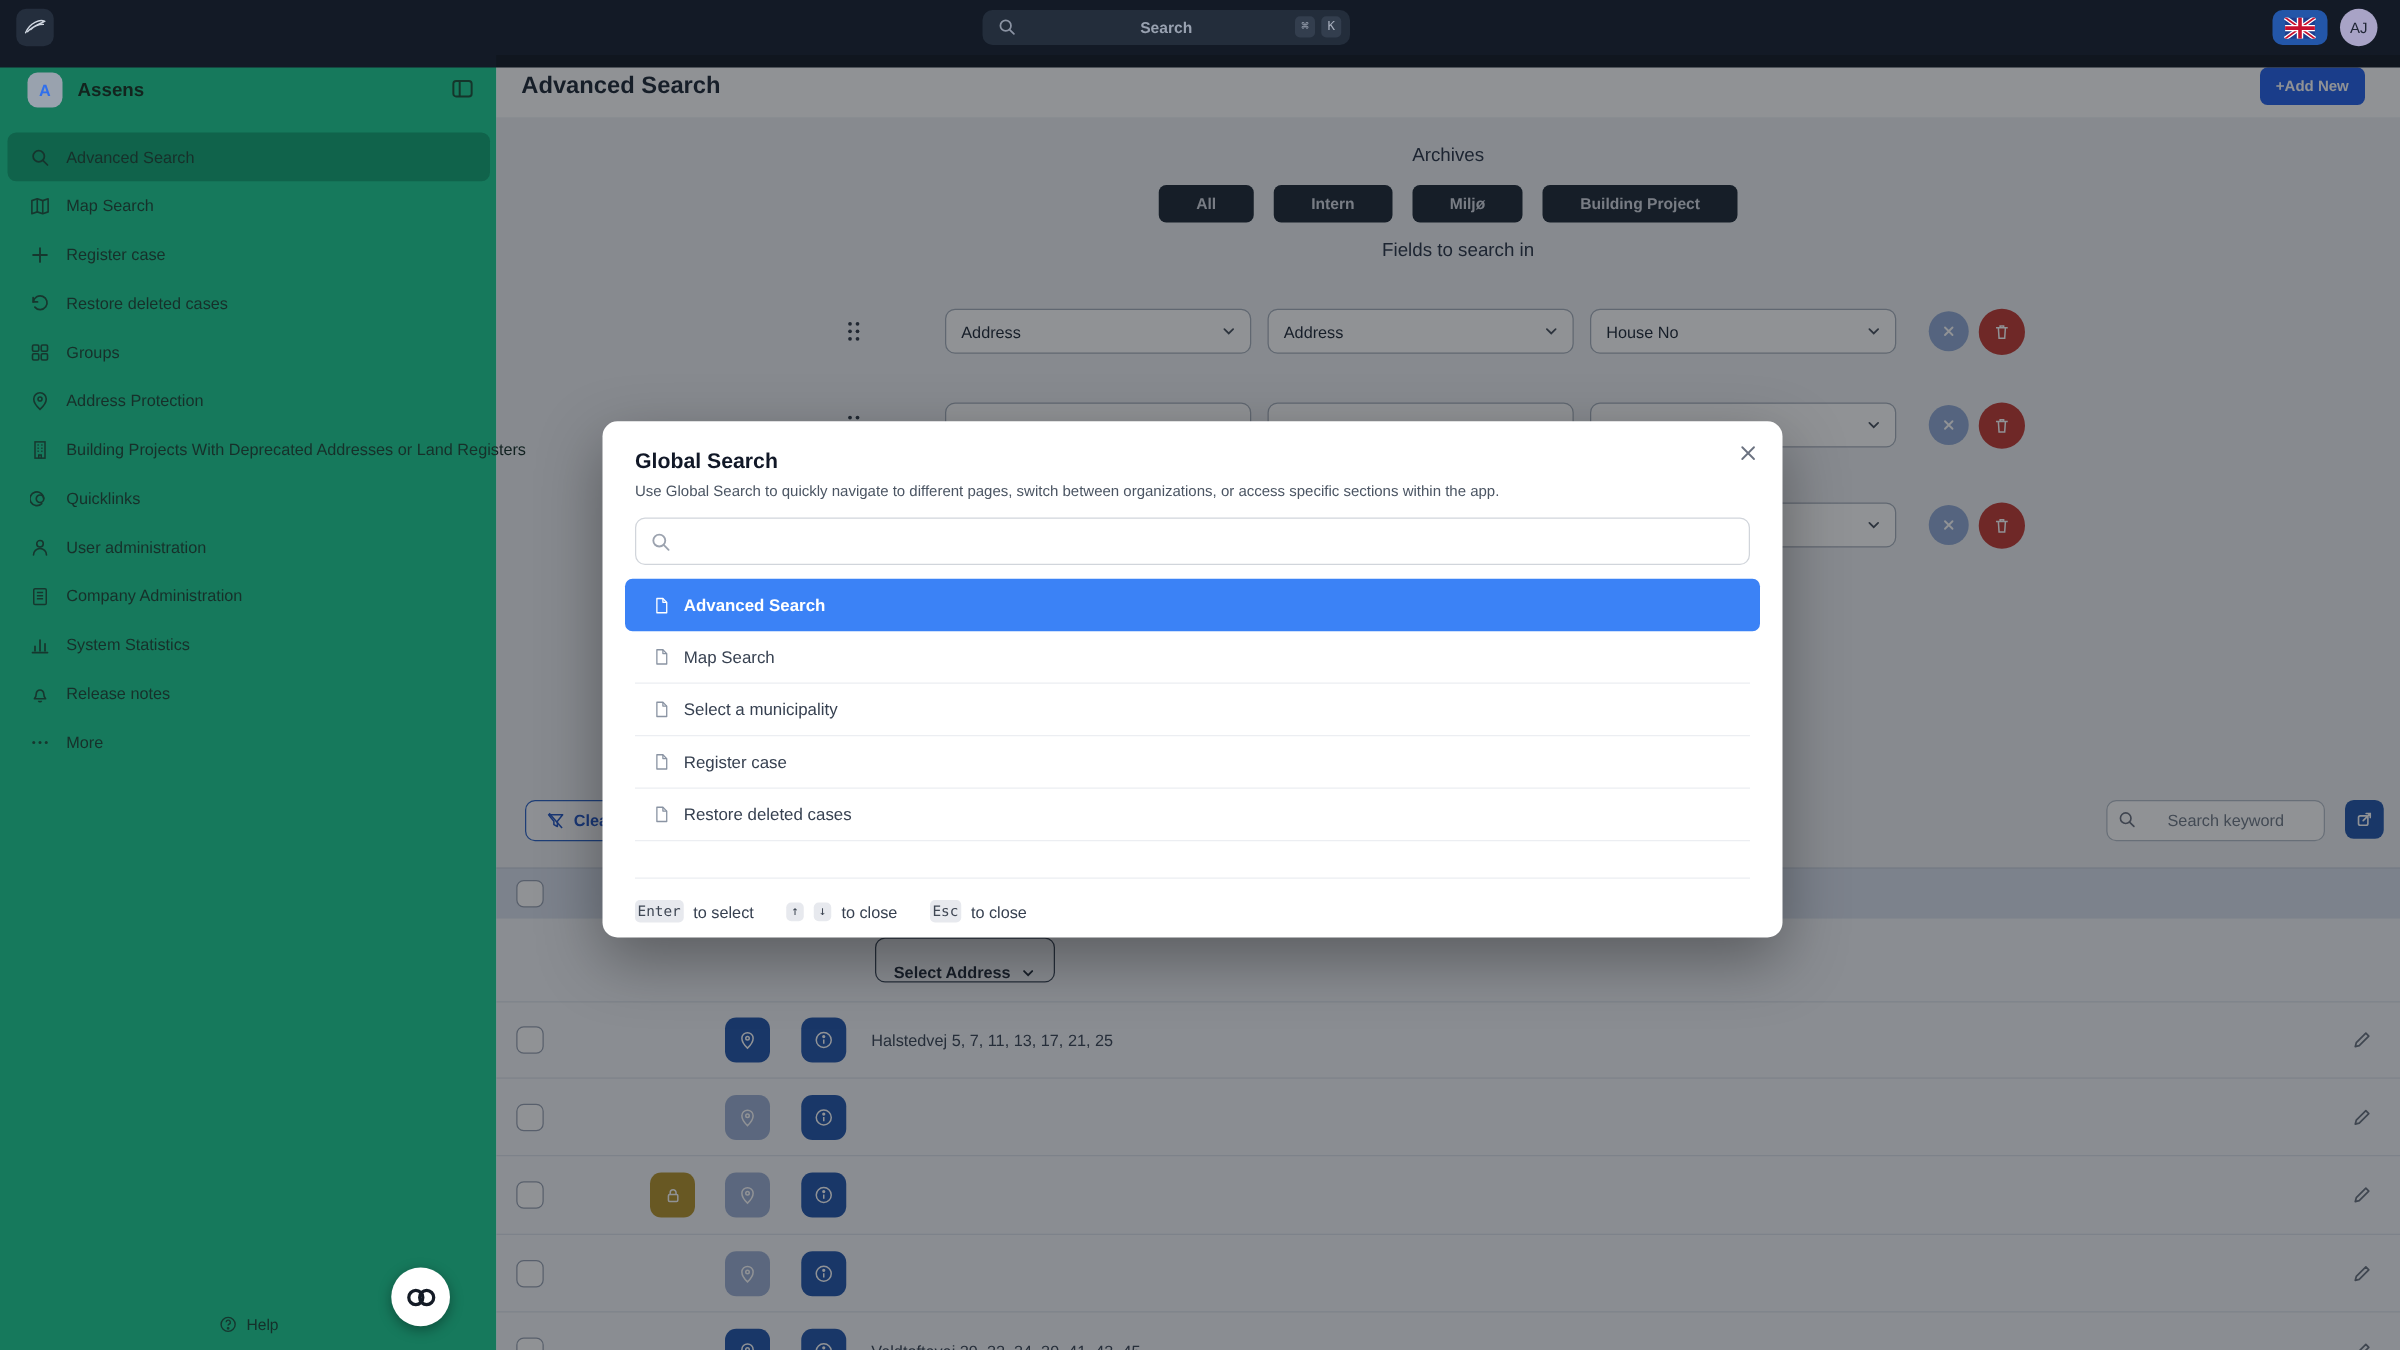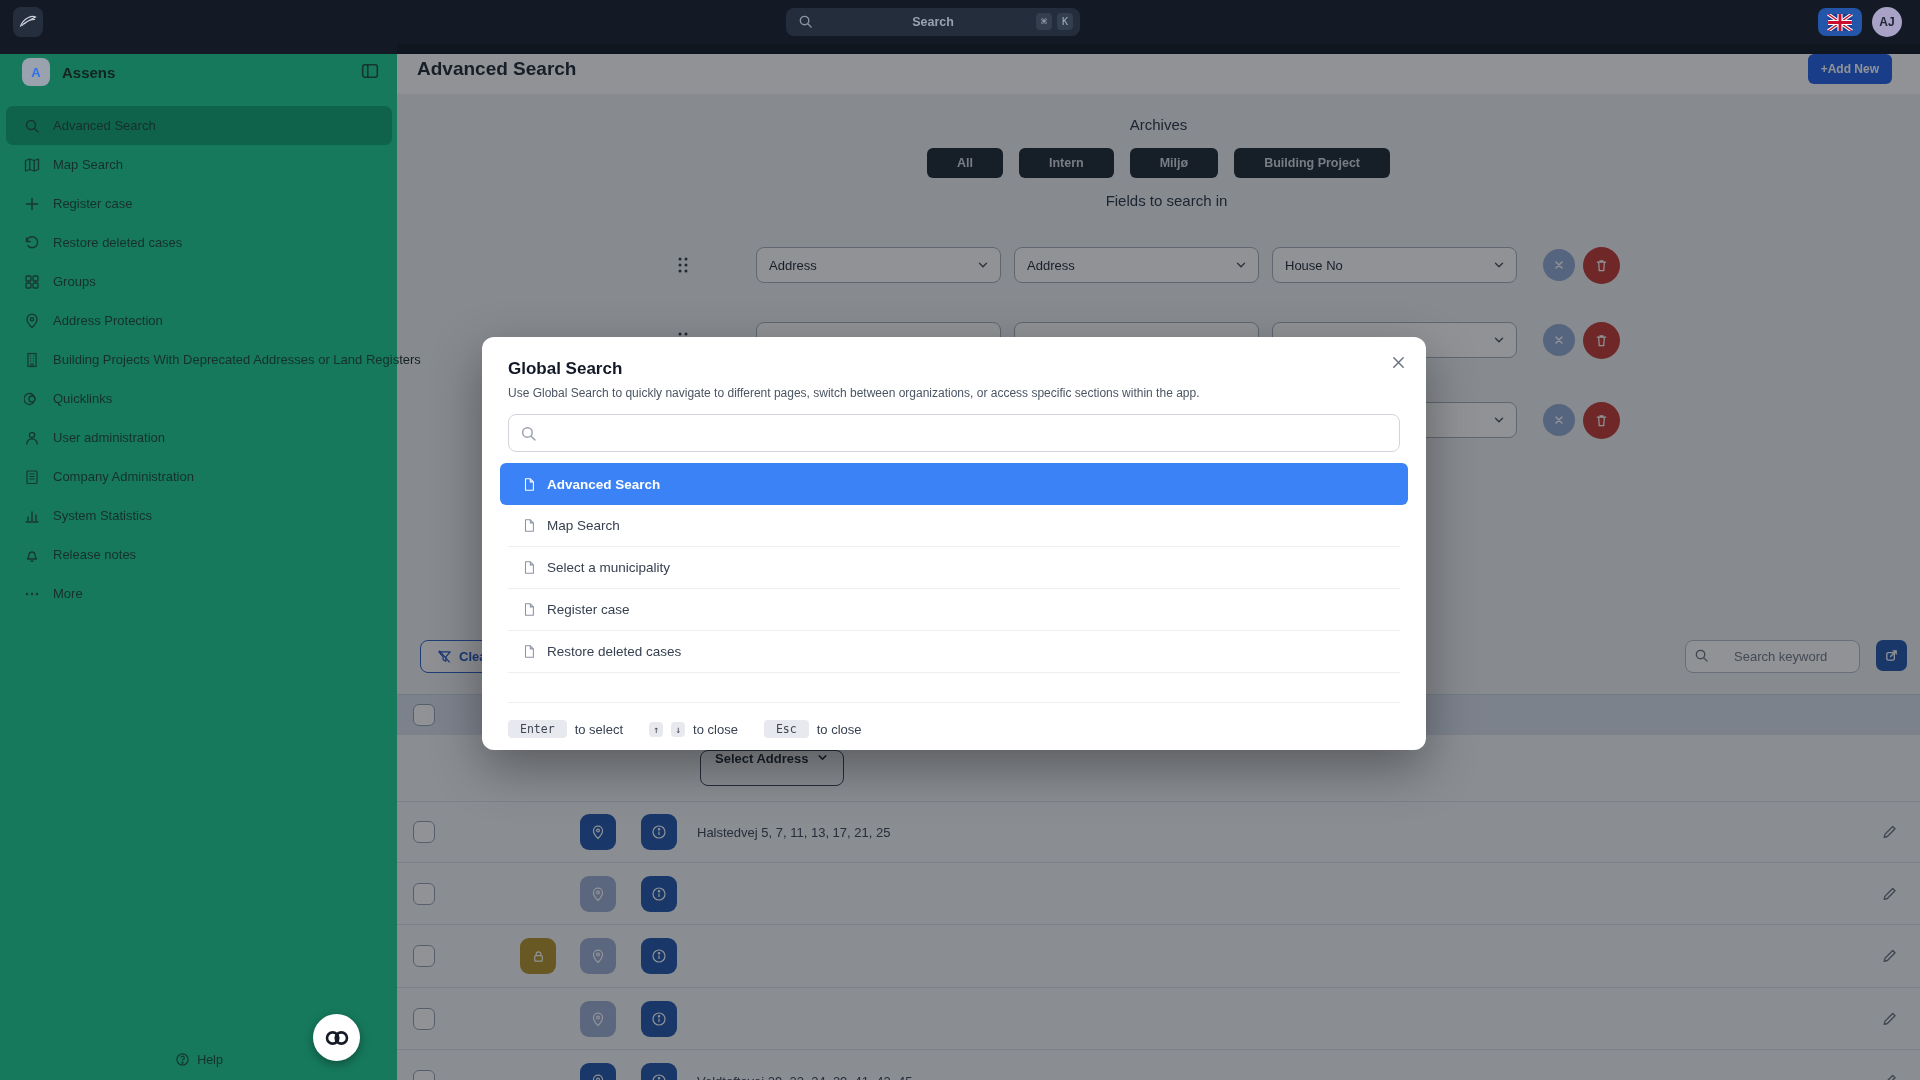--- a/index.html
+++ b/index.html
@@ -13,21 +13,21 @@
   .gsearch { position:absolute; left:786px; top:8px; width:294px; height:28px; background:#232d3b; border-radius:8px; cursor:pointer; }
   .gsearch .mag { position:absolute; left:12px; top:6px; color:#8b93a3; }
   .gsearch .lbl { position:absolute; left:0; right:0; top:0; height:28px; line-height:28px; text-align:center;
                   color:#98a1b0; font-size:12.5px; font-weight:bold; }
   .gsearch .keys { position:absolute; right:7px; top:5px; display:flex; gap:5px; }
   .gsearch .kbd  { background:#333e4e; color:#a6aebc; border-radius:4px; font-family:"DejaVu Sans Mono",monospace;
                    font-size:10px; padding:2px 5px; line-height:13px; }
   .flag-btn { position:absolute; right:58px; top:8px; width:44px; height:28px; border-radius:8px; background:#2356a8;
               display:flex; align-items:center; justify-content:center; cursor:pointer; }
   .avatar { position:absolute; right:18px; top:7px; width:30px; height:30px; border-radius:50%; background:#a8a3c6;
-            color:#202636; font-size:12px; font-weight:bold; display:flex; align-items:center; justify-content:center; cursor:pointer; }
+            color:#202636; font-size:12px; font-weight:normal; display:flex; align-items:center; justify-content:center; cursor:pointer; }
 
   
   .sidebar { position:absolute; left:0; top:44px; bottom:0; width:397px; background:#16795c; z-index:20; color:#1a2f28; }
   .org-row { position:relative; height:56px; }
   .org-avatar { position:absolute; left:22px; top:14px; width:28px; height:28px; border-radius:8px; background:#99a2ae;
                 color:#2f6fed; font-weight:bold; font-size:13px; display:flex; align-items:center; justify-content:center; }
   .org-name { position:absolute; left:62px; top:20px; font-size:15px; font-weight:bold; color:#13241e; }
   .panel-toggle { position:absolute; right:18px; top:18px; color:#15352b; cursor:pointer; }
   .nav { position:absolute; left:0; right:0; top:62px; }
   .nav-item { position:relative; height:39px; display:flex; align-items:center; gap:13px; padding:0 10px 0 23px;
@@ -70,21 +70,21 @@
               font-size:13px; color:#374151; background:#fff; font-family:"Liberation Sans",sans-serif; }
   .kw-input::placeholder { color:#717b88; }
   .kw-mag { position:absolute; left:9px; top:8px; color:#6b7280; }
   .export-btn { position:absolute; left:1479px; top:546px; width:31px; height:31px; background:#2458ad; border:none;
                 border-radius:7px; color:#fff; display:flex; align-items:center; justify-content:center; cursor:pointer; }
 
   .thead-row { position:absolute; left:0; right:0; top:600px; height:41px; background:#dbe2ee; border-top:1px solid #ccd3df; }
   .selrow { position:absolute; left:0; right:0; top:641px; height:66px; background:#f4f6f9; }
   .seladdr-btn { position:absolute; left:303px; top:15px; height:36px; padding:0 14px; background:transparent;
                  border:1.5px solid #3a4657; border-radius:8px; color:#222c3a; font-size:13px; font-weight:bold;
-                 display:flex; align-items:flex-start; gap:8px; cursor:pointer; }
+                 display:flex; align-items:flex-end; gap:8px; cursor:pointer; }
   .t-row { position:absolute; left:0; right:0; background:#f4f6f9; border-top:1px solid #dde2ea; }
   .ck { position:absolute; left:16px; top:50%; transform:translateY(-50%); width:22px; height:22px; background:#fff;
         border:1.5px solid #98a2b3; border-radius:6px; cursor:pointer; }
   .sqbtn { position:absolute; top:50%; transform:translateY(-50%); width:36px; height:36px; border:none; border-radius:9px;
            color:#fff; display:flex; align-items:center; justify-content:center; cursor:pointer; }
   .b-pin { left:183px; background:#2458ad; }
   .b-pin.faded { background:#9db0d4; }
   .b-info { left:244px; background:#2458ad; }
   .b-lock { left:123px; background:#b6952e; }
   .row-text { position:absolute; left:300px; top:50%; transform:translateY(-50%); font-size:13px; color:#3c4757; }
@@ -102,21 +102,21 @@
                     font-size:13px; color:#374151; font-family:"Liberation Sans",sans-serif; }
   .m-search .mag { position:absolute; left:11px; top:10px; color:#9ca3af; }
   .m-list { margin-top:11px; }
   .m-item { position:relative; height:42px; display:flex; align-items:center; gap:11px; padding:0 14px;
             font-size:13.5px; color:#374151; border-bottom:1px solid #eceef2; cursor:pointer; }
   .m-item .dicon { color:#8a94a3; display:flex; }
   .m-item.sel { background:#3b82f6; color:#ffffff; border-radius:6px; border-bottom:none; font-weight:bold; margin:0 -8px; padding:0 22px; }
   .m-item.sel .dicon { color:#ffffff; }
   .m-spacer { height:30px; border-bottom:1px solid #eceef2; }
   .m-footer { height:52px; display:flex; align-items:center; gap:8px; font-size:13px; color:#374151; }
-  .m-kbd { background:#e7e9ee; border-radius:4px; padding:2px 12px; font-family:"DejaVu Sans Mono",monospace;
+  .m-kbd { background:#e7e9ee; border-radius:4px; padding:2px 2px; font-family:"DejaVu Sans Mono",monospace;
            font-size:11.5px; color:#3f4754; }
   .m-kbd.arrow { padding:2px 4px; font-size:10px; }
   .gap { width:10px; }
   svg { display:block; }
 </style>
 </head>
 <body>
 
 <div class="topbar">
   <div class="logo-tile">

